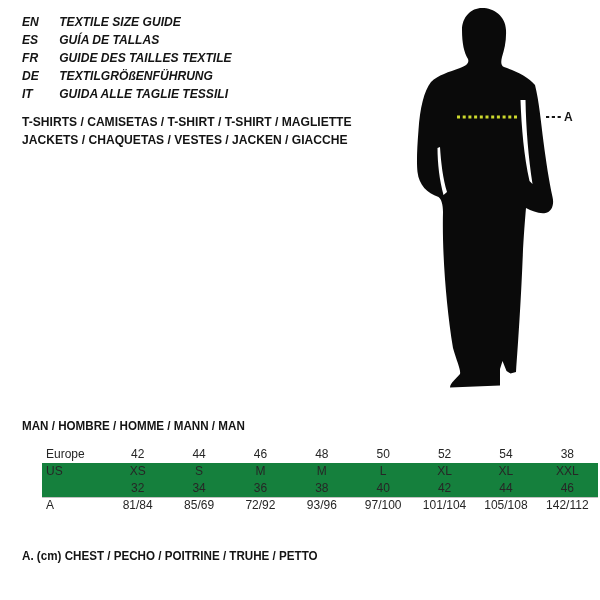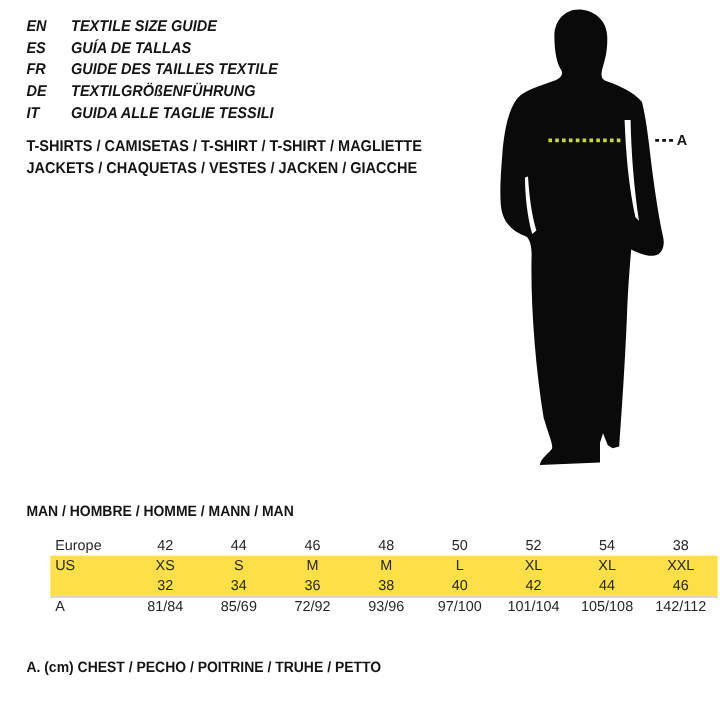--- a/index.html
+++ b/index.html
@@ -42,21 +42,21 @@
   .thead {
     height:17px; line-height:14px; background:#c9c9c9;
     border-top:2px solid #9a9a9a; box-sizing:border-box; padding-left:4px;
   }
   .trow {
     display:grid; grid-template-columns:65px repeat(8, 1fr);
     height:17px; line-height:16px;margin-left:24px;
   }
   .trow .rlabel { text-align:left; padding-left:4px; }
   .trow .cell { text-align:center; }
-  .row-shaded { background:#fde047; }
+  .row-shaded { background:#15803d; }
   .row-topline { border-top:1px solid #c2c2c2; box-sizing:border-box; line-height:14px; }
 
   
   .footnote {
     left:22px; top:549px; font-weight:bold; font-size:12.5px; line-height:14px;
     transform:scaleX(0.93); transform-origin:0 0; white-space:nowrap;
   }
 </style>
 </head>
 <body>

